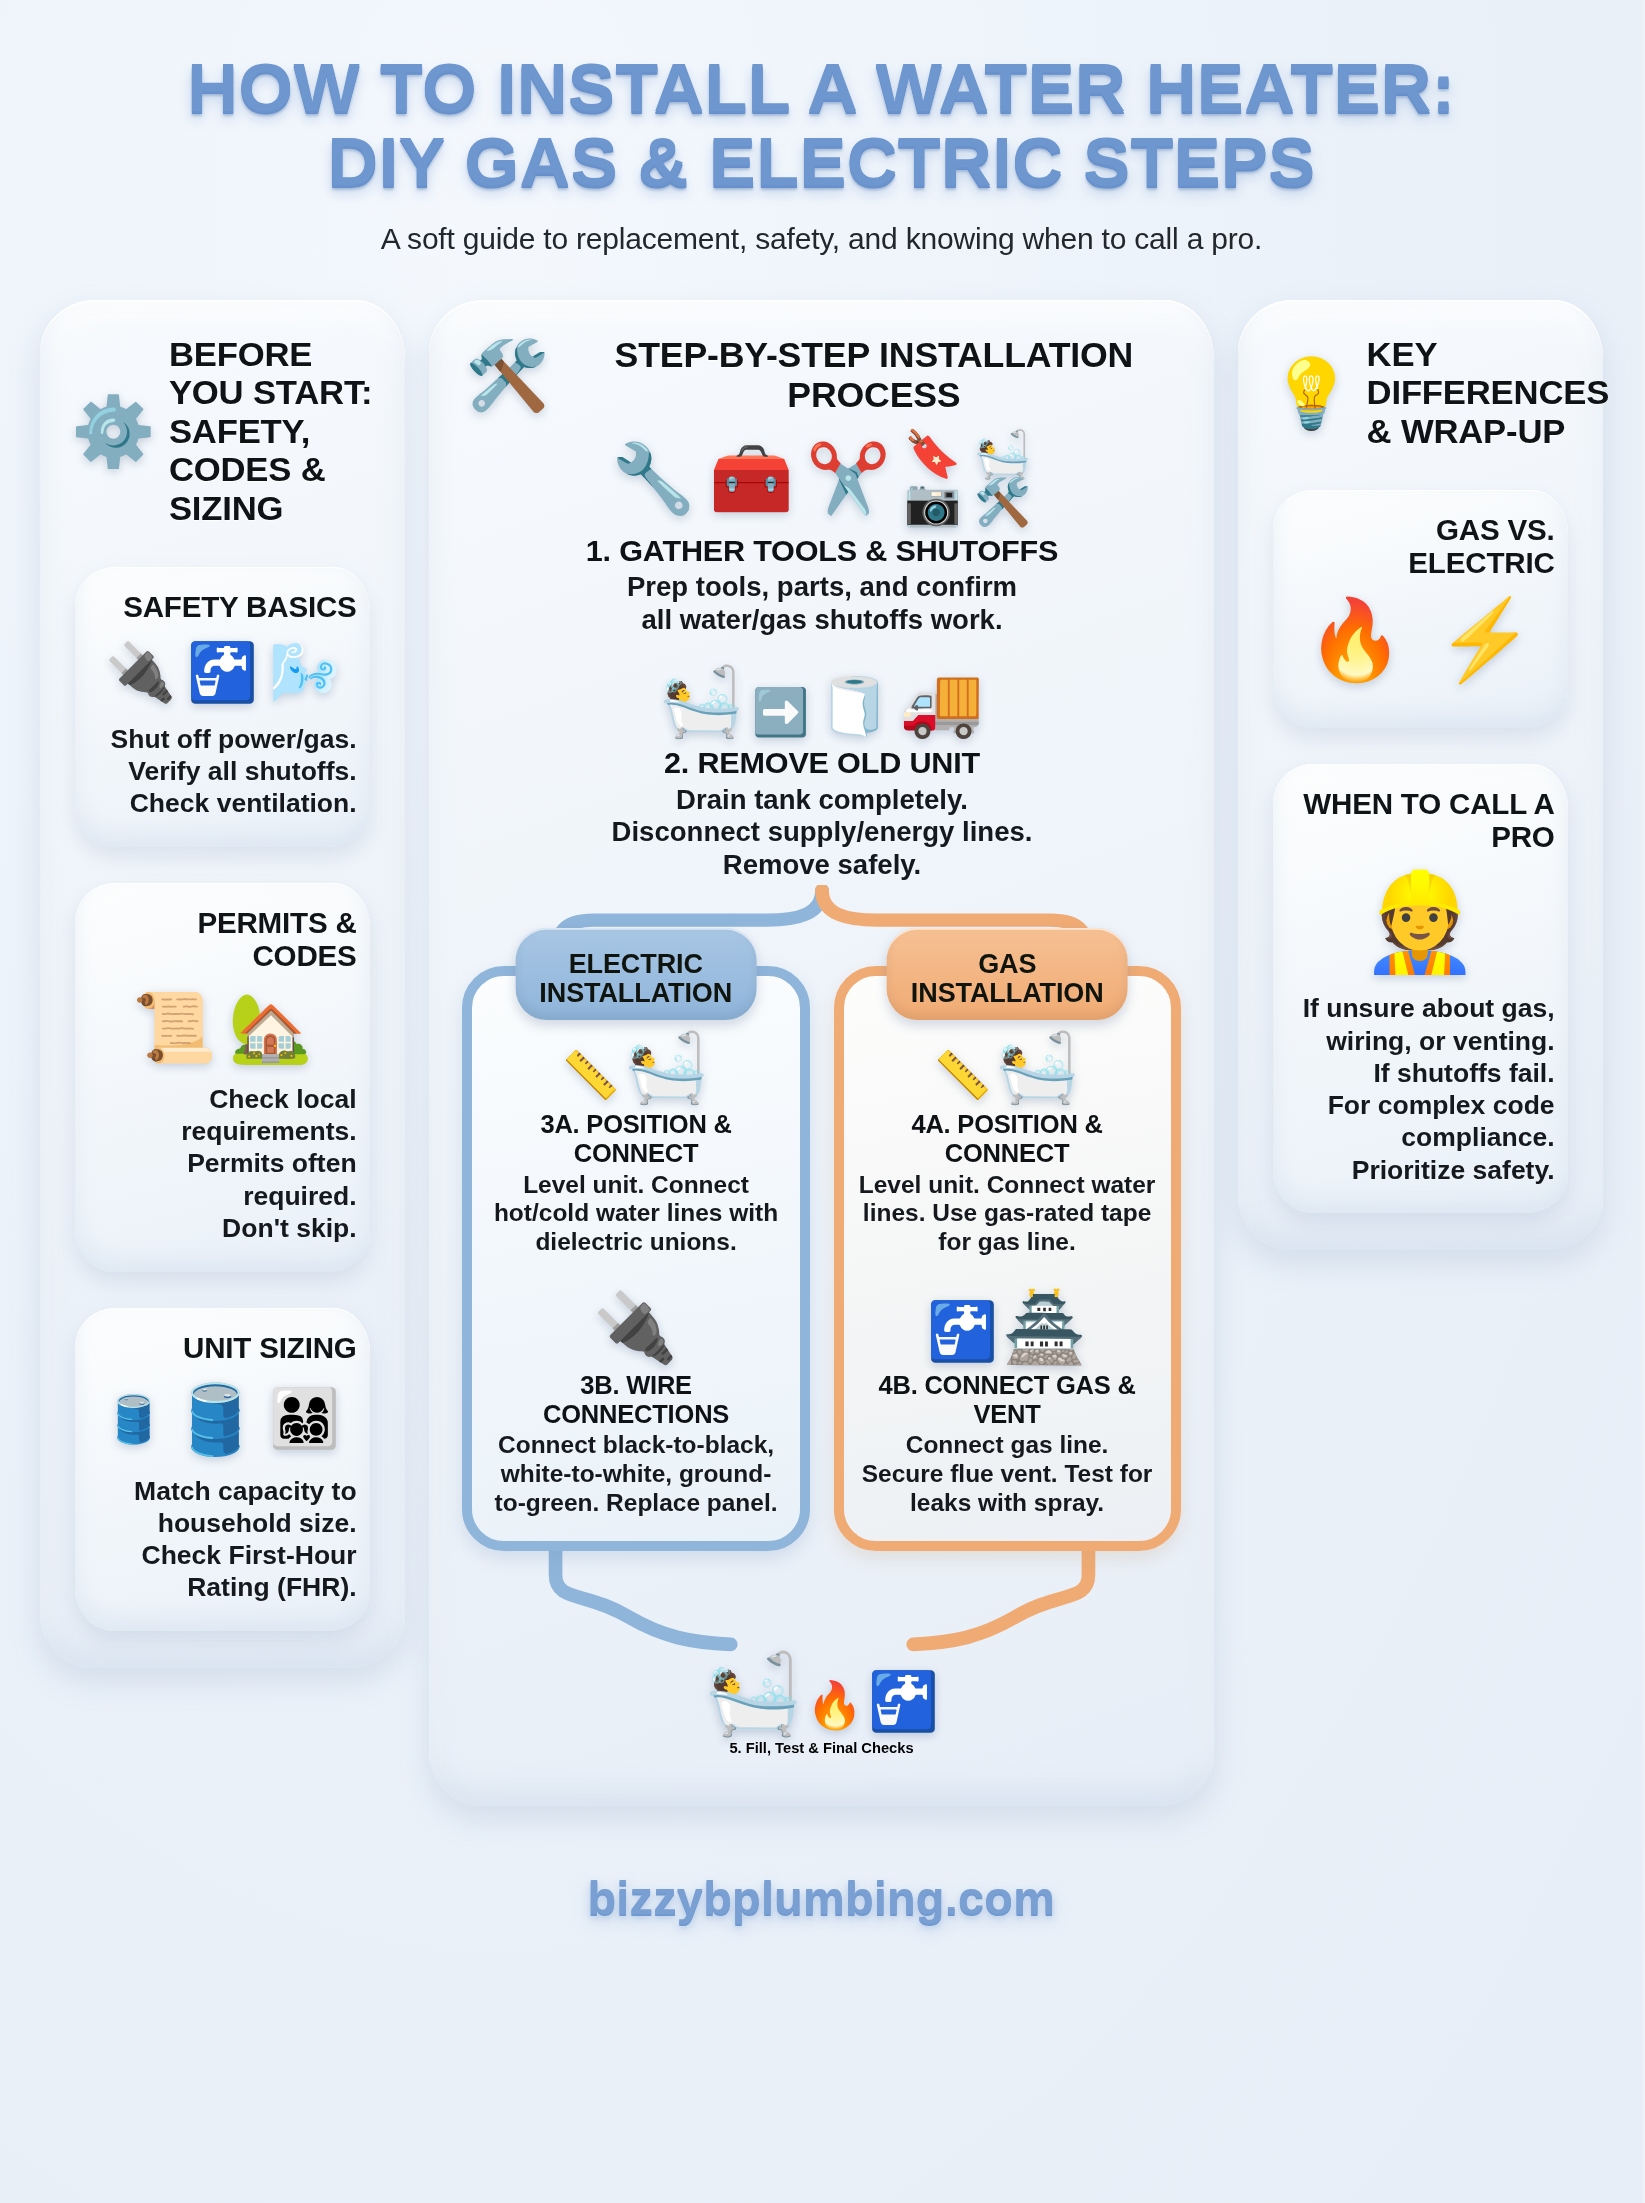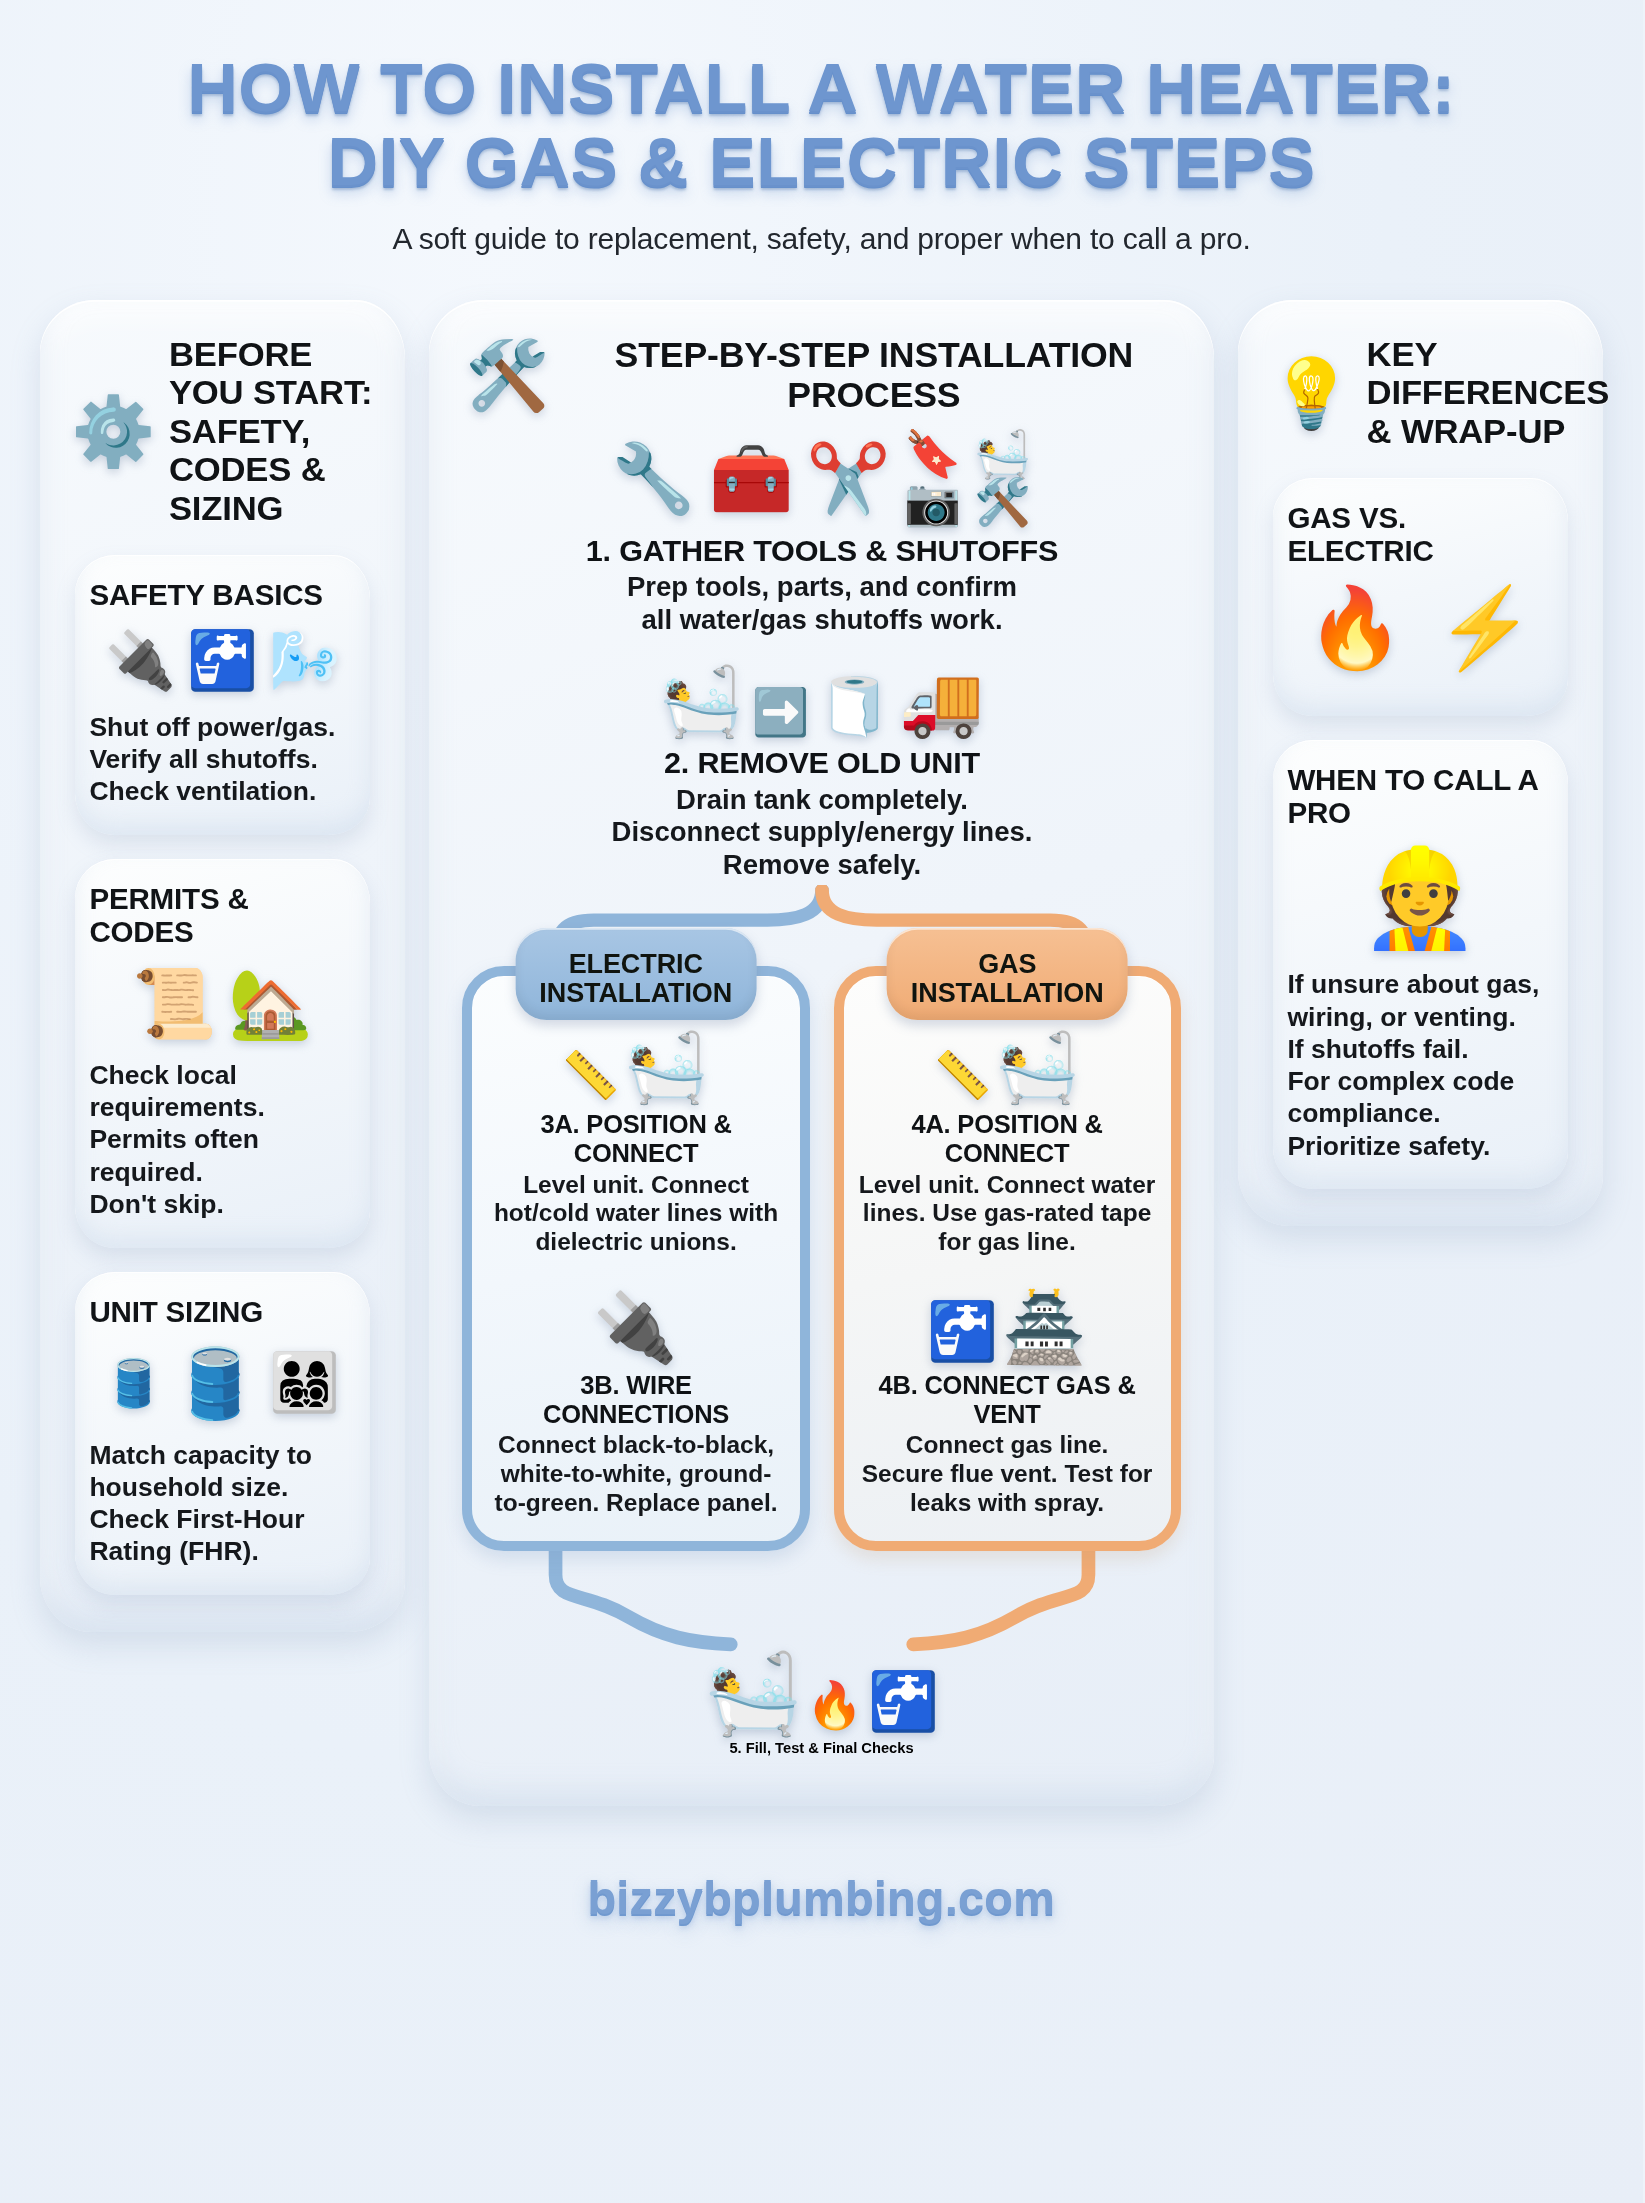--- a/index.html
+++ b/index.html
@@ -95,29 +95,29 @@
     letter-spacing: -0.2px;
     color: #101316;
     text-transform: uppercase;
     transform: scaleX(1.02);
     text-shadow: 0 0.9px 0.9px rgba(255,255,255,0.9);
   }
   .col-head.center h2 { text-align: center; font-size: 35px; }
 
   
   .card {
-    margin: 24px 13px 0;
+    margin: 36px 13px 0;
     background: linear-gradient(165deg, #fdfefe 0%, #f3f7fb 48%, #e9f0f8 100%);
     border-radius: 40px 37px 42px 39px / 39px 44px 37px 42px;
     box-shadow:
       0 9.2px 20px rgba(120,145,180,0.18),
       0 0.9px 0 rgba(255,255,255,1) inset,
       0 -11px 20px rgba(192,208,228,0.30) inset;
     padding: 24px 16.5px 27.5px;
-    text-align: left;
+    text-align: right;
   }
   .card h3 {
     font-family: "Liberation Sans Narrow", "Liberation Sans", sans-serif;
     font-weight: bold;
     font-size: 29px;
     letter-spacing: -0.2px;
     color: #111417;
     text-transform: uppercase;
     transform: scaleX(1.02);
   }
@@ -302,21 +302,21 @@
 </head>
 <body>
 
 <div id="page">
 
   <div class="title-wrap">
     <h1 class="title">
       <span class="l1">How to Install a Water Heater:</span>
       <span class="l2">DIY Gas &amp; Electric Steps</span>
     </h1>
-    <p class="subtitle">A soft guide to replacement, safety, and proper when to call a pro.</p>
+    <p class="subtitle">A soft guide to replacement, safety, and knowing when to call a pro.</p>
   </div>
 
   <div class="columns">
 
     <div class="col-side">
       <div class="panel">
 
         <div class="col-head">
           <span class="ico emoji lg">⚙️</span>
           <h2>Before You Start: Safety, Codes &amp; Sizing</h2>

